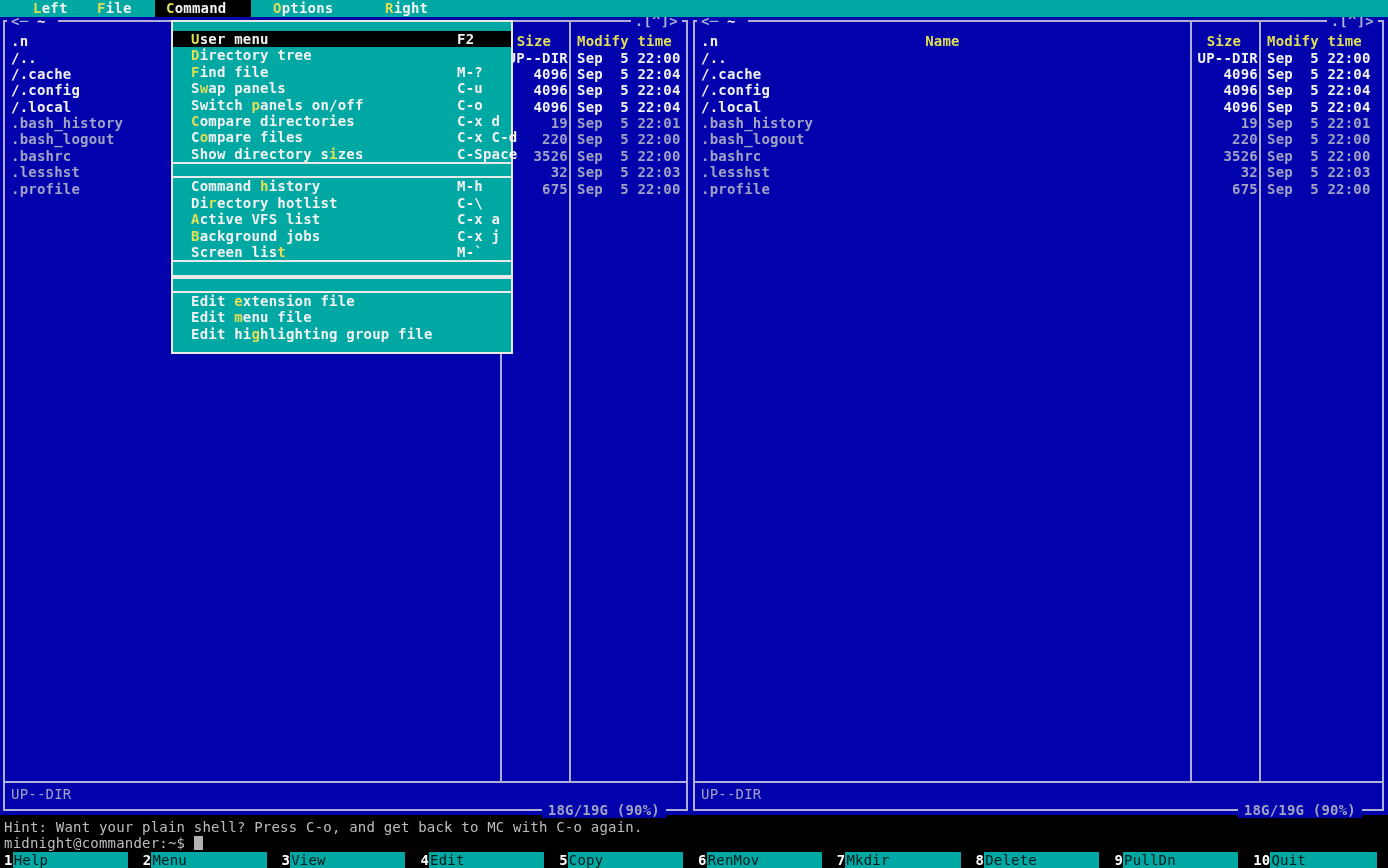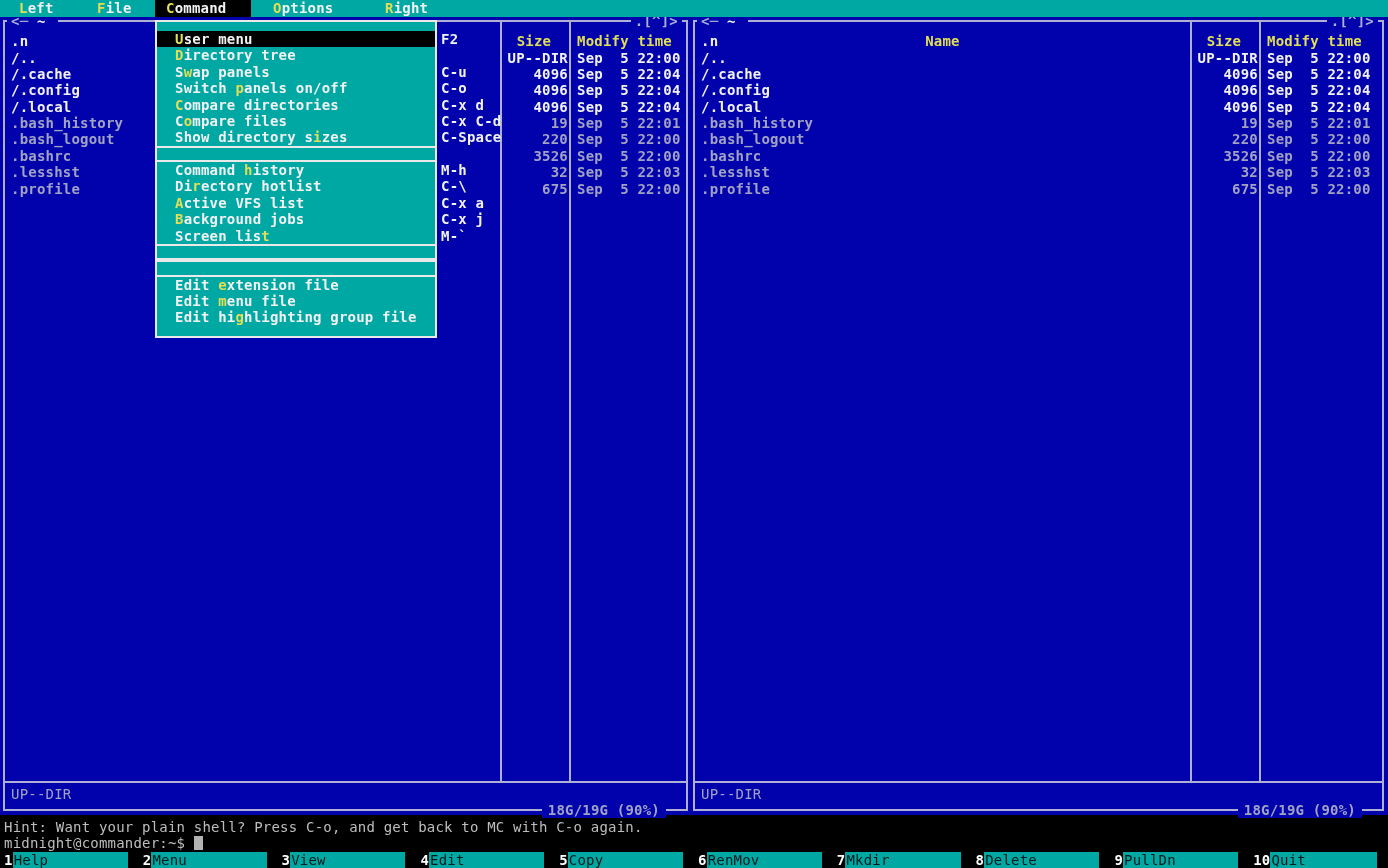--- a/index.html
+++ b/index.html
@@ -39,21 +39,21 @@
   .col-time-h{position:absolute;left:572px;white-space:pre;}
   .rows{position:absolute;left:0;top:27.5px;right:0;}
   .frow{position:absolute;left:0;right:0;height:var(--rowh);}
   .fname{position:absolute;left:6px;white-space:pre;}
   .fsize{position:absolute;left:497px;width:66px;text-align:right;white-space:pre;}
   .ftime{position:absolute;left:572px;white-space:pre;}
   .k-up,.k-dir{color:var(--white);}
   .k-file{color:var(--dim);}
   .ministatus{position:absolute;left:6px;top:764px;color:var(--dim);font-weight:400;}
   
-  .menu{position:absolute;left:155px;top:20px;width:282px;background:var(--cyan);
+  .menu{position:absolute;left:171px;top:20px;width:342px;background:var(--cyan);
     border:2px solid var(--menuborder);box-sizing:border-box;z-index:20;
     padding:9px 0 10px 0;}
   .mi{position:relative;height:var(--rowh);padding-left:18px;color:var(--white);white-space:pre;}
   .mi.sel{background:#000;}
   .mi .sc{position:absolute;left:276px;top:0;margin-left:8px;}
   .msep{height:var(--rowh);border-top:2px solid var(--menuborder);
     border-bottom:2px solid var(--menuborder);box-sizing:border-box;}
   
   .shellbg{position:absolute;left:0;top:815px;width:100%;height:53px;background:#000;}
   .hintline{position:absolute;left:4px;top:819px;color:var(--shellfg);font-weight:400;white-space:pre;}
@@ -63,21 +63,21 @@
   .fk{position:relative;width:138.8px;height:100%;display:flex;flex:0 0 138.8px;}
   .fk .num{color:#fff;font-weight:700;padding-left:4px;}
   .fk .lbl{flex:1;background:var(--cyan);color:#001a1a;font-weight:400;margin-right:11px;padding-left:1px;white-space:pre;}
 </style>
 </head>
 <body>
 
 <div class="screen">
 
   <div class="menubar">
-      <span class="mb-item" style="left: 8px;"><span class="hot">L</span>eft</span>
+      <span class="mb-item" style="left: 22px;"><span class="hot">L</span>eft</span>
       <span class="mb-item" style="left: 86px;"><span class="hot">F</span>ile</span>
       <span class="mb-item sel" style="left: 155px;"><span class="hot">C</span>ommand</span>
       <span class="mb-item" style="left: 262px;"><span class="hot">O</span>ptions</span>
       <span class="mb-item" style="left: 374px;"><span class="hot">R</span>ight</span>
     </div>
 
   <div class="panel panel-left">
     <span class="ptop ptop-left"><span class="pfx">&lt;─</span> <span class="path">~</span> </span>
     <span class="ptop ptop-right">.[^]&gt;</span>
     <div class="vl vl1"></div>
@@ -199,20 +199,21 @@
         </div>
       </div>
     <div class="hsep"></div>
     <div class="ministatus">UP--DIR</div>
     <span class="pbottom">18G/19G (90%)</span>
   </div>
 
   <div class="menu" id="cmd-menu">
       <div class="mi sel"><span><span class="hot">U</span>ser menu</span><span class="sc">F2</span></div>
       <div class="mi"><span><span class="hot">D</span>irectory tree</span></div>
+      <div class="mi"><span><span class="hot">F</span>ind file</span><span class="sc">M-?</span></div>
       <div class="mi"><span>S<span class="hot">w</span>ap panels</span><span class="sc">C-u</span></div>
       <div class="mi"><span>Switch <span class="hot">p</span>anels on/off</span><span class="sc">C-o</span></div>
       <div class="mi"><span><span class="hot">C</span>ompare directories</span><span class="sc">C-x d</span></div>
       <div class="mi"><span>C<span class="hot">o</span>mpare files</span><span class="sc">C-x C-d</span></div>
       <div class="mi"><span>Show directory s<span class="hot">i</span>zes</span><span class="sc">C-Space</span></div>
       <div class="msep"></div>
       <div class="mi"><span>Command <span class="hot">h</span>istory</span><span class="sc">M-h</span></div>
       <div class="mi"><span>Di<span class="hot">r</span>ectory hotlist</span><span class="sc">C-\</span></div>
       <div class="mi"><span><span class="hot">A</span>ctive VFS list</span><span class="sc">C-x a</span></div>
       <div class="mi"><span><span class="hot">B</span>ackground jobs</span><span class="sc">C-x j</span></div>

